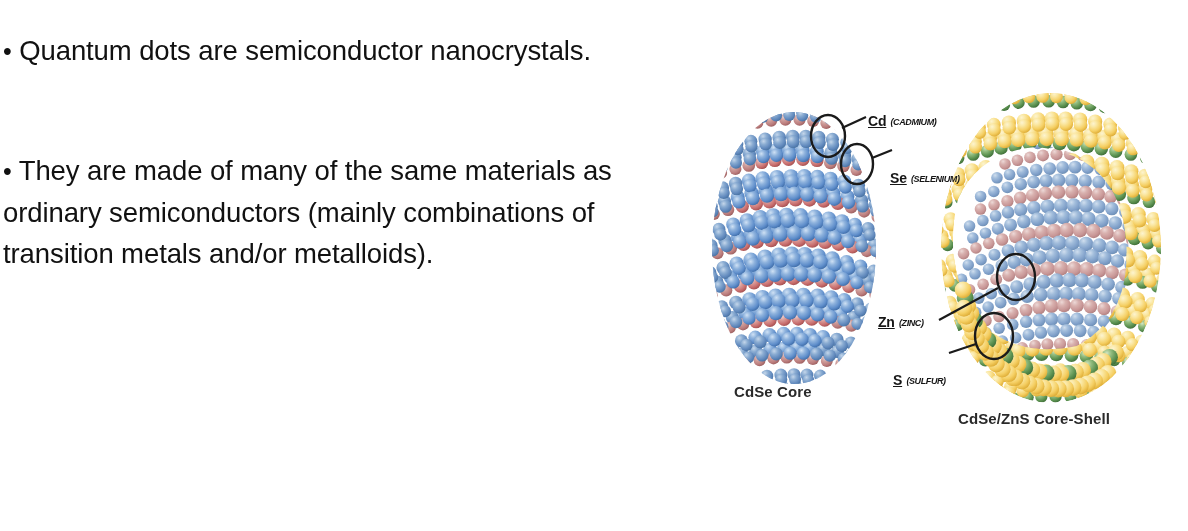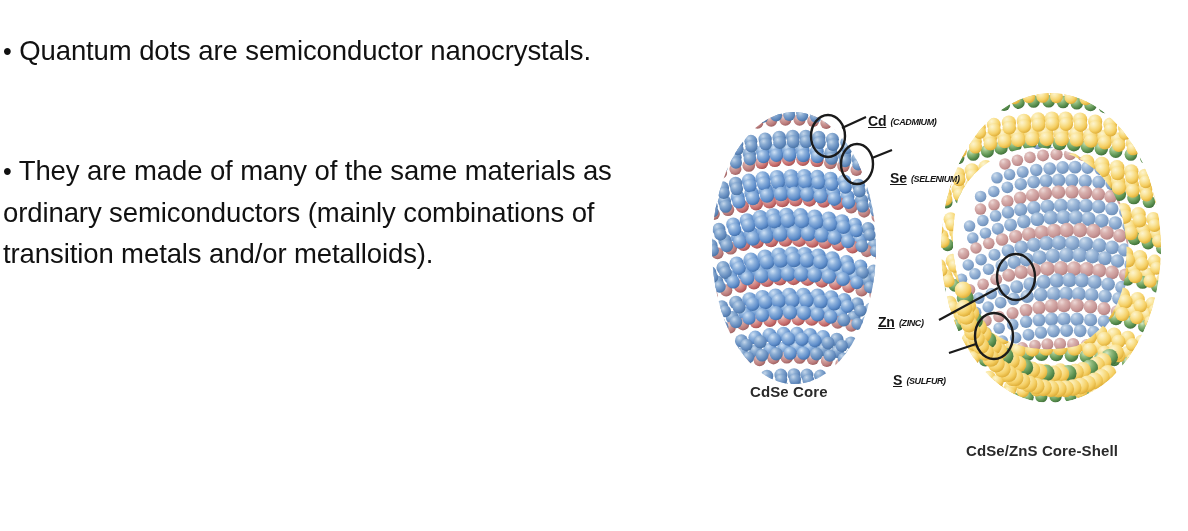--- a/index.html
+++ b/index.html
@@ -86,22 +86,22 @@
 
   .fig-caption {
     position: absolute;
     color: #2a2a2a;
     font-family: "Liberation Sans", sans-serif;
     font-weight: bold;
     font-size: 15px;
     letter-spacing: 0.1px;
     white-space: nowrap;
   }
-  #caption-core  { left: 44px;  top: 383px; }
-  #caption-shell { left: 260px; top: 410px; margin-top: 32px; }
+  #caption-core  { left: 28px;  top: 383px; }
+  #caption-shell { left: 252px; top: 410px; }
 </style>
 </head>
 <body>
 
 <div id="text-column">
 
   <p class="bullet" id="bullet-1"><span class="dot">•</span> <span>Quantum dots are semiconductor nanocrystals.</span></p>
 
   <p class="bullet" id="bullet-2"><span class="dot">•</span> <span>They are made of many of the same materials as ordinary semiconductors (mainly combinations of transition metals and/or metalloids).</span></p>
 

